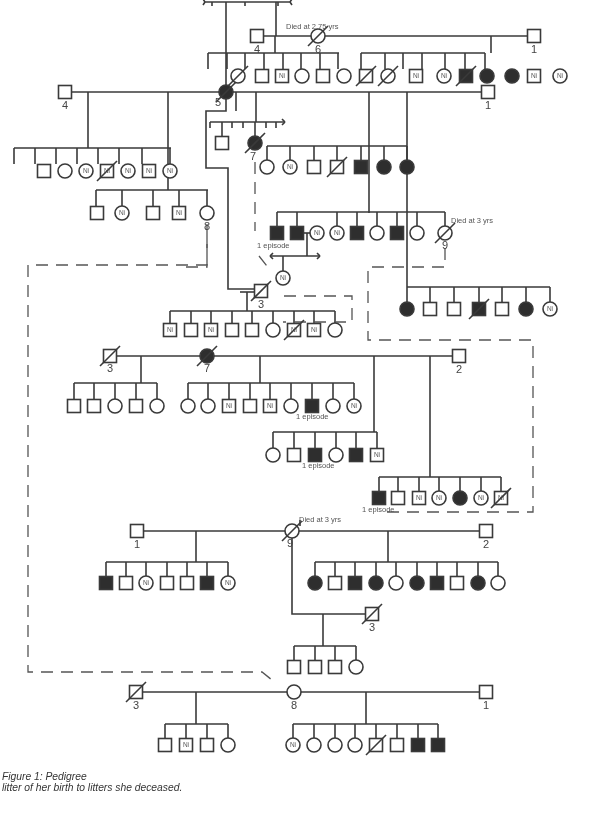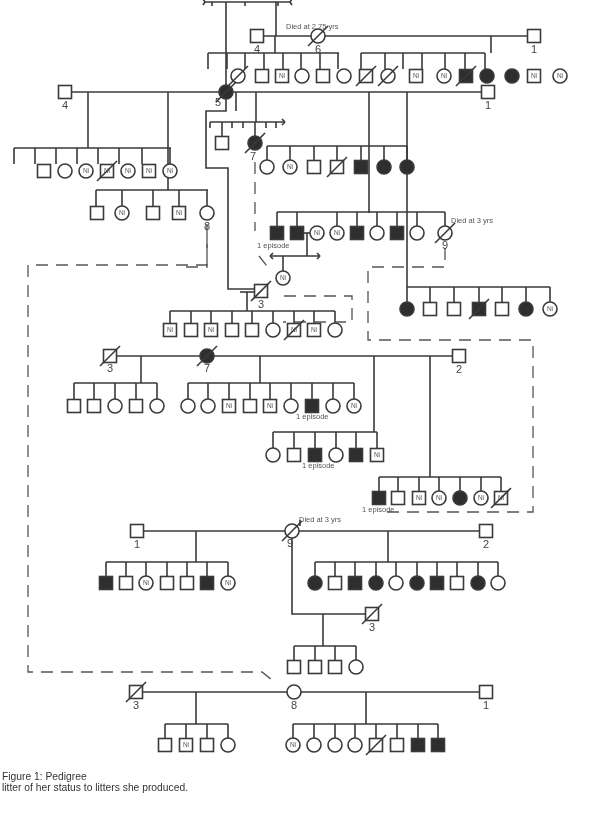--- a/index.html
+++ b/index.html
@@ -7,21 +7,21 @@
   #pedigree { position:absolute; left:0; top:0; width:600px; height:760px; }
   .ln { stroke:#3a3a3a; stroke-width:1.6; fill:none; }
   .dash { stroke:#555; stroke-width:1.3; fill:none; stroke-dasharray:12 8; }
   .sym { stroke:#3a3a3a; stroke-width:1.6; fill:#ffffff; }
   .sym.aff { fill:#2e2e2e; }
   .stroke { stroke:#3a3a3a; stroke-width:1.6; }
   .ni { font-size:6.5px; fill:#555; font-family:"Liberation Sans", sans-serif; }
   .num { font-size:11px; fill:#444; font-family:"Liberation Sans", sans-serif; }
   .note { font-size:7.5px; fill:#555; font-family:"Liberation Sans", sans-serif; }
   #caption { position:absolute; left:2px; top:771px; width:598px; font-size:10.3px; line-height:11.3px; color:#333; }
-  #caption div { white-space:nowrap; }
+  #caption div { white-space:nowrap;font-style:italic; }
 </style>
 </head>
 <body>
 
 <svg id="pedigree" viewBox="0 0 600 760" xmlns="http://www.w3.org/2000/svg">
   <g id="lines">
       <path d="M205,2 H290" class="ln"></path>
       <path d="M205,2 l-2,-3 M205,2 l-2,3" class="ln"></path>
       <path d="M290,2 l2,-3 M290,2 l2,3" class="ln"></path>
       <path d="M212,2 V6" class="ln"></path>
@@ -600,14 +600,14 @@
     <text class="note" x="299" y="522">Died at 3 yrs</text>
     <text class="note" x="257" y="248">1 episode</text>
     <text class="note" x="296" y="419">1 episode</text>
     <text class="note" x="302" y="468">1 episode</text>
     <text class="note" x="362" y="512">1 episode</text>
   </g>
 </svg>
 
 <div id="caption">
   <div>Figure 1: Pedigree</div>
-  <div>litter of her status to litters she produced.</div>
+  <div>litter of her birth to litters she deceased.</div>
 </div>
 
 </body></html>

